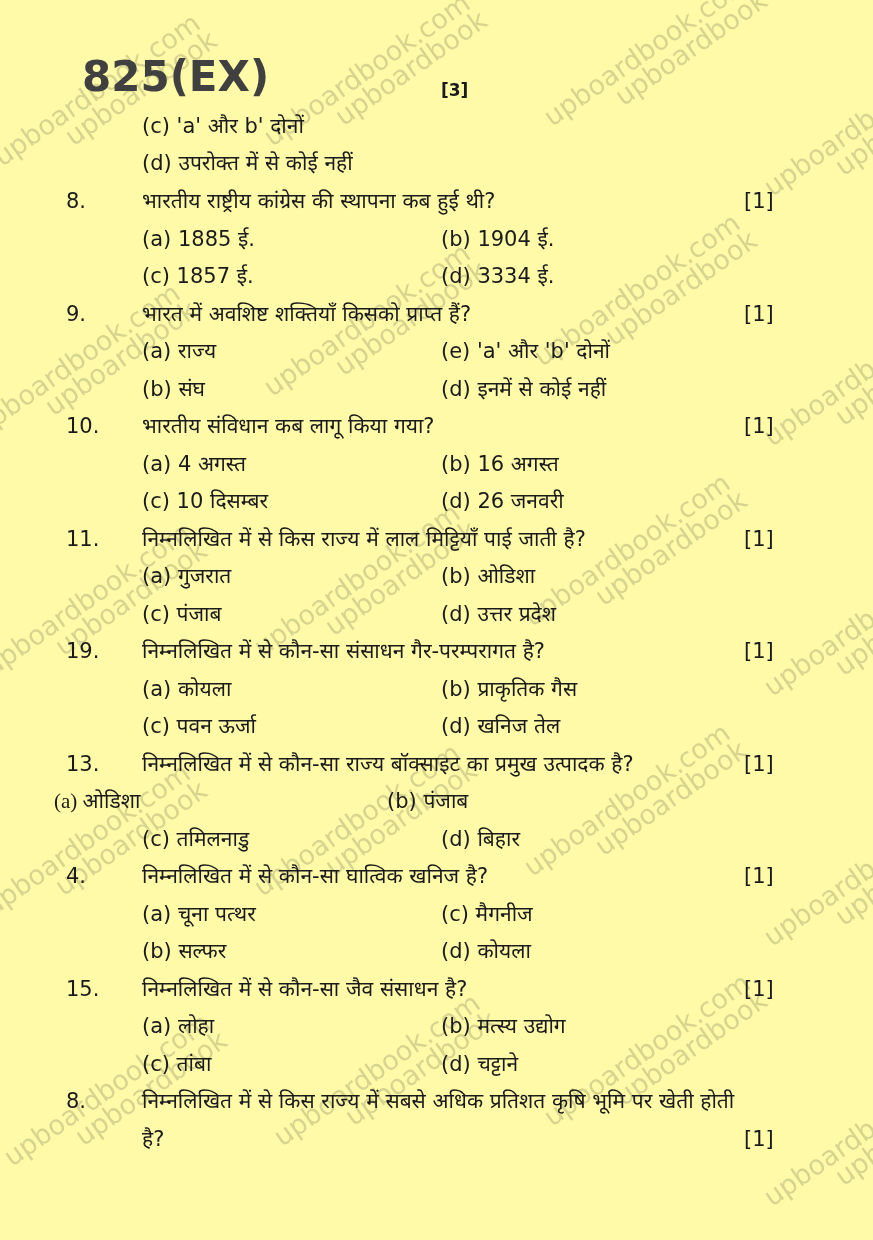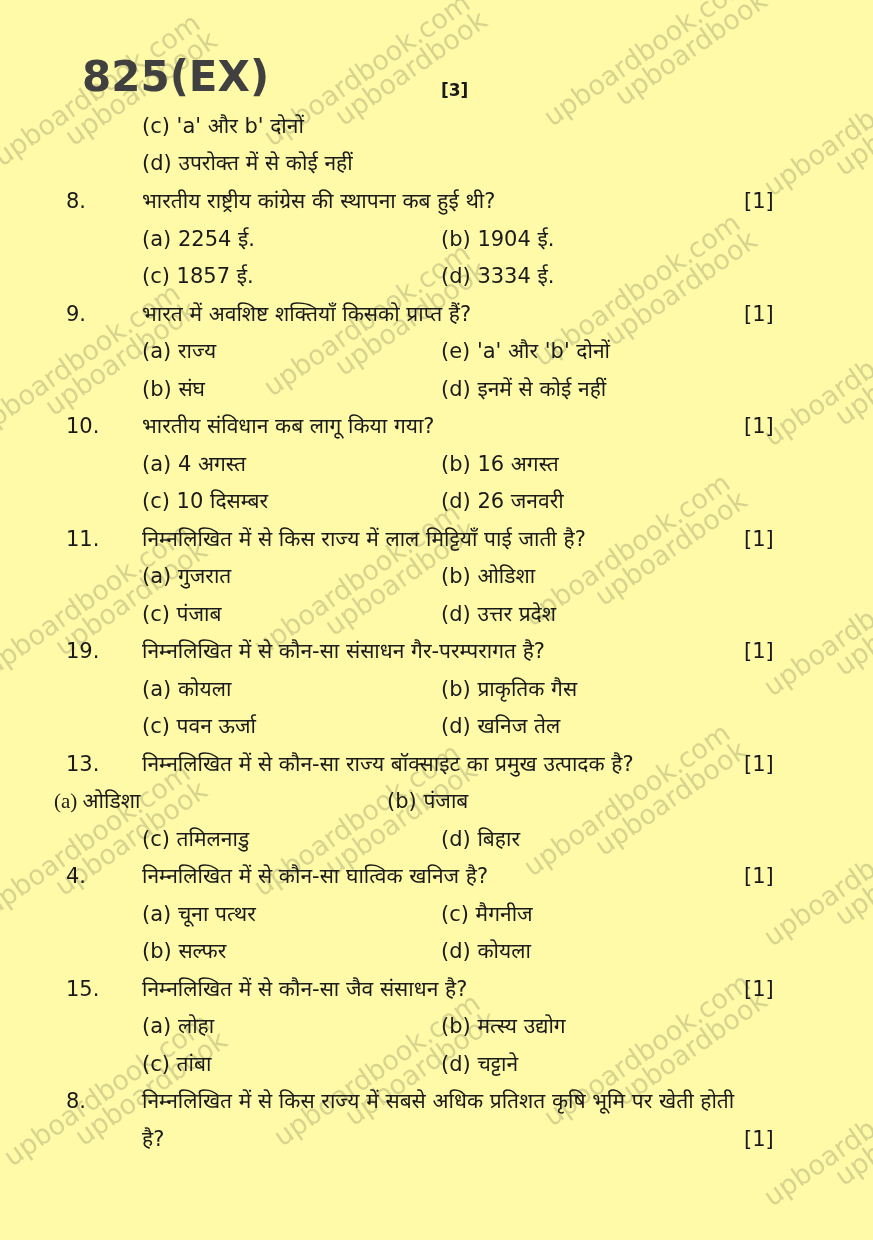--- a/index.html
+++ b/index.html
@@ -135,21 +135,21 @@
   <div class="row" style="top:150px;">
     <span class="optL">(d) उपरोक्त में से कोई नहीं</span>
   </div>
 
   <div class="row" style="top:188px;">
     <span class="qnum">8.</span>
     <span class="qtext">भारतीय राष्ट्रीय कांग्रेस की स्थापना कब हुई थी?</span>
     <span class="marks">[1]</span>
   </div>
   <div class="row" style="top:226px;">
-    <span class="optL">(a) 2254 ई.</span>
+    <span class="optL">(a) 1885 ई.</span>
     <span class="optR">(b) 1904 ई.</span>
   </div>
   <div class="row" style="top:263px;">
     <span class="optL">(c) 1857 ई.</span>
     <span class="optR">(d) 3334 ई.</span>
   </div>
 
   <div class="row" style="top:301px;">
     <span class="qnum">9.</span>
     <span class="qtext">भारत में अवशिष्ट शक्तियाँ किसको प्राप्त हैं?</span>

